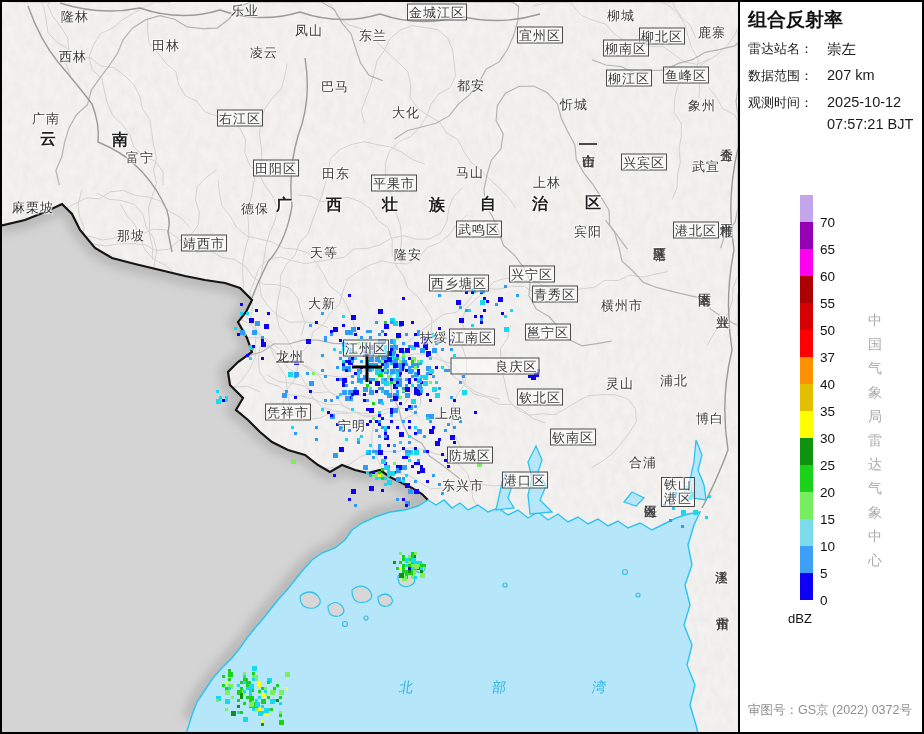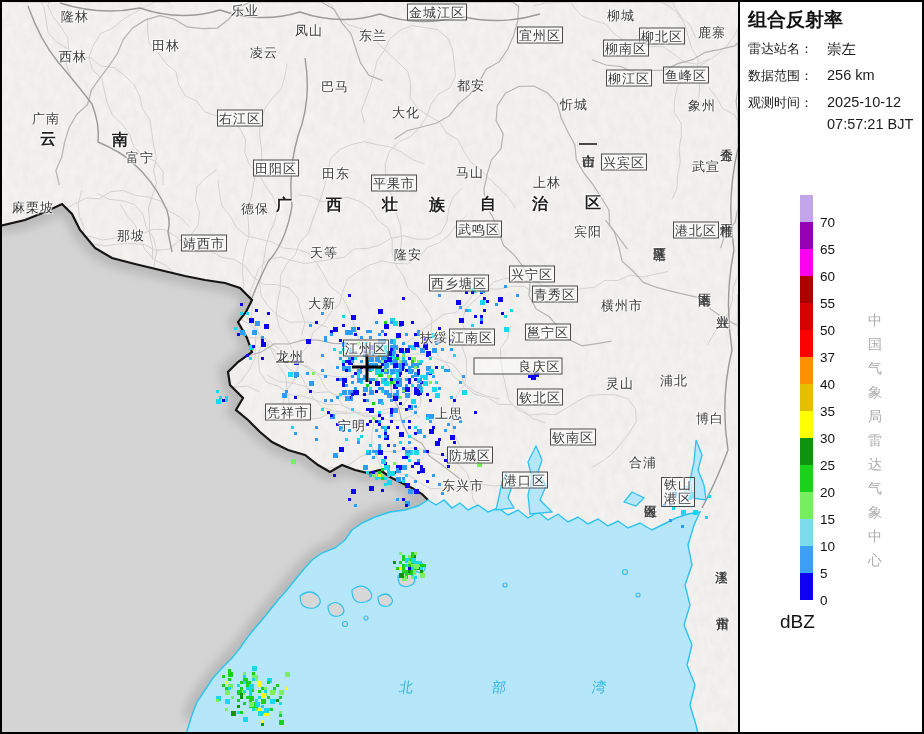--- a/index.html
+++ b/index.html
@@ -22,21 +22,21 @@
   
   #panel{position:absolute;left:740px;top:0;width:184px;height:734px;background:#fff;z-index:40;}
   #divider{position:absolute;left:-2px;top:0;width:2px;height:734px;background:#000;}
   #p-title{position:absolute;left:8px;top:7px;font-size:19px;font-weight:bold;color:#111;}
   .p-row{position:absolute;left:8px;font-size:13px;color:#1b1b1b;white-space:nowrap;}
   .p-val{position:absolute;left:87px;font-size:14.5px;color:#1b1b1b;white-space:nowrap;}
   
   #colorbar{position:absolute;left:60px;top:195px;width:13px;height:405px;}
   .seg{width:13px;height:27px;}
   .tick{position:absolute;left:80px;font-size:13.5px;color:#111;transform:translateY(-50%);}
-  #dbz{position:absolute;left:40px;top:611px;font-size:19px;color:#111;}
+  #dbz{position:absolute;left:48px;top:611px;font-size:13px;color:#111;}
   #wmark{position:absolute;left:128px;top:312px;display:flex;flex-direction:column;gap:6px;
          font-size:14px;color:#ababab;letter-spacing:0;}
   #approval{position:absolute;left:8px;top:702px;font-size:12.5px;color:#8f8f8f;white-space:nowrap;}
 </style>
 </head>
 <body>
 
 <div id="app">
 
   <div id="map">
@@ -980,21 +980,21 @@
         <div class="mlabel" style="left: 335px; top: 86px;">巴马</div>
         <div class="mlabel" style="left: 406px; top: 112px;">大化</div>
         <div class="mlabel" style="left: 574px; top: 104px;">忻城</div>
         <div class="mlabel" style="left: 702px; top: 105px;">象州</div>
         <div class="mlabel boxed" style="left: 240px; top: 118px;">右江区</div>
         <div class="mlabel" style="left: 46px; top: 118px;">广南</div>
         <div class="mlabel" style="left: 470px; top: 172px;">马山</div>
         <div class="mlabel vert" style="left: 726px; top: 138px;">金秀</div>
         <div class="mlabel" style="left: 140px; top: 157px;">富宁</div>
         <div class="mlabel boxed vert" style="left: 588px; top: 144px;">合山市</div>
-        <div class="mlabel boxed" style="left: 624px; top: 162px;">兴宾区</div>
+        <div class="mlabel boxed" style="left: 644px; top: 162px;">兴宾区</div>
         <div class="mlabel" style="left: 706px; top: 166px;">武宣</div>
         <div class="mlabel boxed" style="left: 276px; top: 168px;">田阳区</div>
         <div class="mlabel" style="left: 336px; top: 173px;">田东</div>
         <div class="mlabel boxed" style="left: 394px; top: 183px;">平果市</div>
         <div class="mlabel" style="left: 547px; top: 182px;">上林</div>
         <div class="mlabel" style="left: 255px; top: 208px;">德保</div>
         <div class="mlabel" style="left: 33px; top: 207px;">麻栗坡</div>
         <div class="mlabel boxed" style="left: 479px; top: 229px;">武鸣区</div>
         <div class="mlabel vert" style="left: 726px; top: 214px;">桂平市</div>
         <div class="mlabel" style="left: 131px; top: 235px;">那坡</div>
@@ -1009,21 +1009,21 @@
         <div class="mlabel boxed" style="left: 532px; top: 274px;">兴宁区</div>
         <div class="mlabel boxed" style="left: 555px; top: 294px;">青秀区</div>
         <div class="mlabel vert" style="left: 722px; top: 305px;">兴业</div>
         <div class="mlabel" style="left: 622px; top: 305px;">横州市</div>
         <div class="mlabel" style="left: 322px; top: 303px;">大新</div>
         <div class="mlabel boxed" style="left: 548px; top: 332px;">邕宁区</div>
         <div class="mlabel boxed" style="left: 472px; top: 337px;">江南区</div>
         <div class="mlabel" style="left: 434px; top: 337px;">扶绥</div>
         <div class="mlabel boxed" style="left: 366px; top: 348px;">江州区</div>
         <div class="mlabel" style="left: 290px; top: 356px; text-decoration: underline;">龙州</div>
-        <div class="mlabel boxed" style="left: 518px; top: 366px; padding-left: 44px;">良庆区</div>
+        <div class="mlabel boxed" style="left: 495px; top: 366px; padding-left: 44px;">良庆区</div>
         <div class="mlabel" style="left: 620px; top: 371px; margin-top: 12px;">灵山</div>
         <div class="mlabel" style="left: 674px; top: 380px;">浦北</div>
         <div class="mlabel boxed" style="left: 540px; top: 397px;">钦北区</div>
         <div class="mlabel boxed" style="left: 288px; top: 412px;">凭祥市</div>
         <div class="mlabel" style="left: 449px; top: 413px;">上思</div>
         <div class="mlabel" style="left: 710px; top: 418px;">博白</div>
         <div class="mlabel" style="left: 352px; top: 425px;">宁明</div>
         <div class="mlabel boxed" style="left: 573px; top: 437px;">钦南区</div>
         <div class="mlabel boxed" style="left: 470px; top: 455px;">防城区</div>
         <div class="mlabel" style="left: 643px; top: 462px;">合浦</div>
@@ -1048,21 +1048,21 @@
       </div>
   </div>
 
   <div id="panel">
     <div id="divider"></div>
     <div id="p-title">组合反射率</div>
 
     <div class="p-row" style="top:40px">雷达站名：</div>
     <div class="p-val" style="top:40px">崇左</div>
     <div class="p-row" style="top:67px">数据范围：</div>
-    <div class="p-val" style="top:67px">256 km</div>
+    <div class="p-val" style="top:67px">207 km</div>
     <div class="p-row" style="top:94px">观测时间：</div>
     <div class="p-val" style="top:94px">2025-10-12</div>
     <div class="p-val" style="top:116px">07:57:21 BJT</div>
 
     <div id="colorbar">
         <div class="seg" style="background: rgb(195, 165, 234);"></div>
         <div class="seg" style="background: rgb(150, 0, 180);"></div>
         <div class="seg" style="background: rgb(255, 0, 240);"></div>
         <div class="seg" style="background: rgb(173, 0, 0);"></div>
         <div class="seg" style="background: rgb(214, 0, 0);"></div>
@@ -1101,16 +1101,17 @@
         <div>气</div>
         <div>象</div>
         <div>局</div>
         <div>雷</div>
         <div>达</div>
         <div>气</div>
         <div>象</div>
         <div>中</div>
         <div>心</div>
       </div>
+    <div id="approval">审图号：GS京 (2022) 0372号</div>
   </div>
 
   <div id="frame"></div>
 </div>
 
 </body></html>

